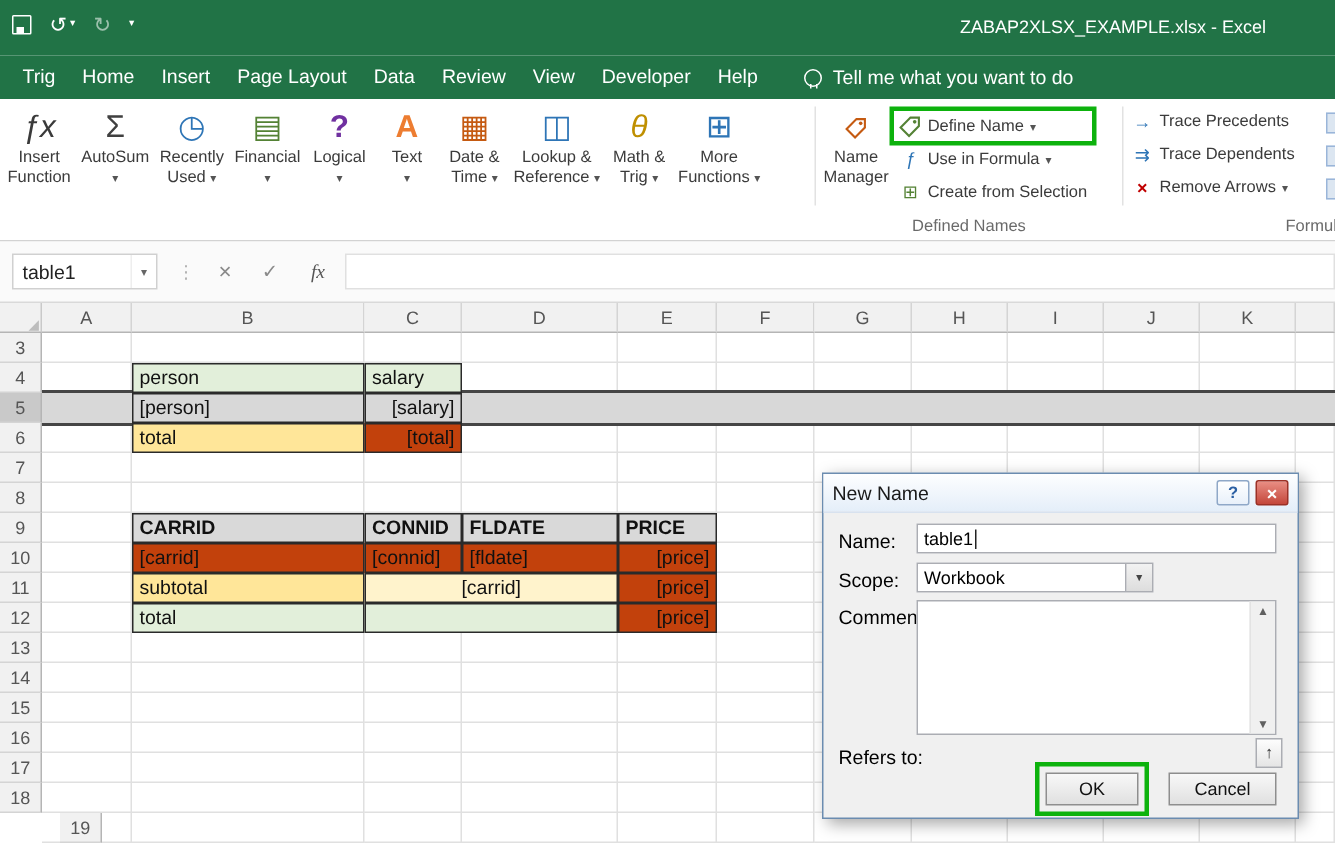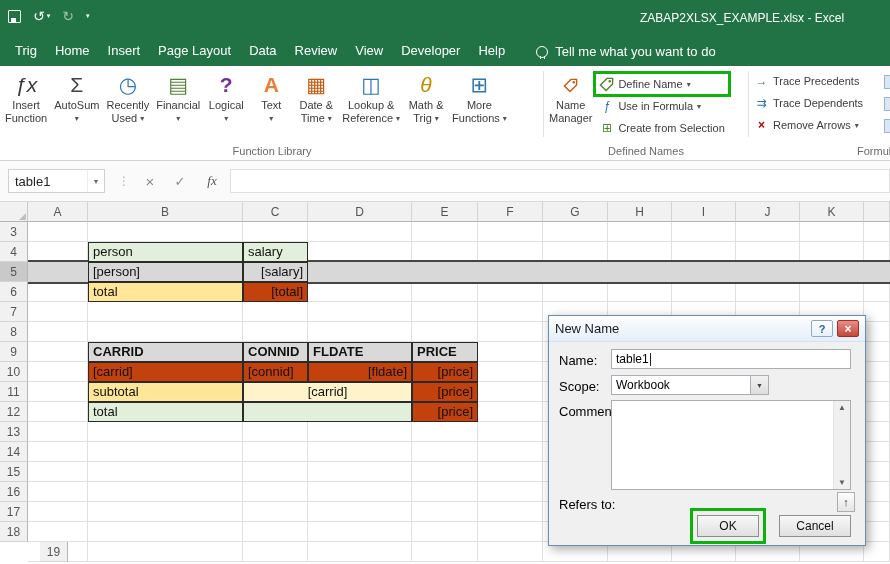--- a/index.html
+++ b/index.html
@@ -189,21 +189,20 @@
           <span class="icn icn-big" style="color: rgb(191, 143, 0); font-style: italic;">θ</span>
           <span class="bl">Math &amp;</span>
           <span class="bl">Trig<span class="dd">▾</span></span>
         </div>
         <div class="bigbtn">
           <span class="icn icn-big" style="color: rgb(46, 117, 182);">⊞</span>
           <span class="bl">More</span>
           <span class="bl">Functions<span class="dd">▾</span></span>
         </div>
       </div>
-    <div class="glabel">Function Library</div>
   </div>
   <div class="vsep" style="left:543px"></div>
   <div class="rgroup" id="g-dn" style="left:546px;width:200px">
     <div class="bigrow">
       <div id="dn-big">
           <div class="bigbtn">
             <span class="icn icn-big">
               <svg width="15" height="15" viewBox="0 0 16 16">
                 <path d="M1.5 8.5 L8.5 1.5 L14.5 1.5 L14.5 7.5 L7.5 14.5 Z" fill="#ffffff" stroke="#C55A11" stroke-width="1.5"></path>
                 <circle cx="11.5" cy="4.5" r="1.3" fill="#C55A11"></circle>
@@ -518,21 +517,21 @@
     <div class="ccell fill-sel bordered" style="left: 88px; top: 60px; width: 155px; text-align: left;">[person]</div>
     <div class="ccell fill-sel bordered" style="left: 243px; top: 60px; width: 65px; text-align: right;">[salary]</div>
     <div class="ccell fill-yellow bordered" style="left: 88px; top: 80px; width: 155px; text-align: left;">total</div>
     <div class="ccell fill-none bordered" style="left: 243px; top: 80px; width: 65px; text-align: right;">[total]</div>
     <div class="ccell fill-gray bordered bold" style="left: 88px; top: 140px; width: 155px; text-align: left;">CARRID</div>
     <div class="ccell fill-gray bordered bold" style="left: 243px; top: 140px; width: 65px; text-align: left;">CONNID</div>
     <div class="ccell fill-gray bordered bold" style="left: 308px; top: 140px; width: 104px; text-align: left;">FLDATE</div>
     <div class="ccell fill-gray bordered bold" style="left: 412px; top: 140px; width: 66px; text-align: left;">PRICE</div>
     <div class="ccell fill-none bordered" style="left: 88px; top: 160px; width: 155px; text-align: left;">[carrid]</div>
     <div class="ccell fill-none bordered" style="left: 243px; top: 160px; width: 65px; text-align: left;">[connid]</div>
-    <div class="ccell fill-none bordered" style="left: 308px; top: 160px; width: 104px; text-align: right;">[fldate]</div>
+    <div class="ccell fill-none bordered" style="left: 308px; top: 160px; width: 104px; text-align: left;">[fldate]</div>
     <div class="ccell fill-none bordered" style="left: 412px; top: 160px; width: 66px; text-align: right;">[price]</div>
     <div class="ccell fill-yellow bordered" style="left: 88px; top: 180px; width: 155px; text-align: left;">subtotal</div>
     <div class="ccell fill-pale_yellow bordered" style="left: 243px; top: 180px; width: 169px; text-align: center;">[carrid]</div>
     <div class="ccell fill-none bordered" style="left: 412px; top: 180px; width: 66px; text-align: right;">[price]</div>
     <div class="ccell fill-green bordered" style="left: 88px; top: 200px; width: 155px; text-align: left;">total</div>
     <div class="ccell fill-green bordered" style="left: 243px; top: 200px; width: 169px; text-align: left;"></div>
     <div class="ccell fill-none bordered" style="left: 412px; top: 200px; width: 66px; text-align: right;">[price]</div>
   </div>
 
 <div class="dialog">

